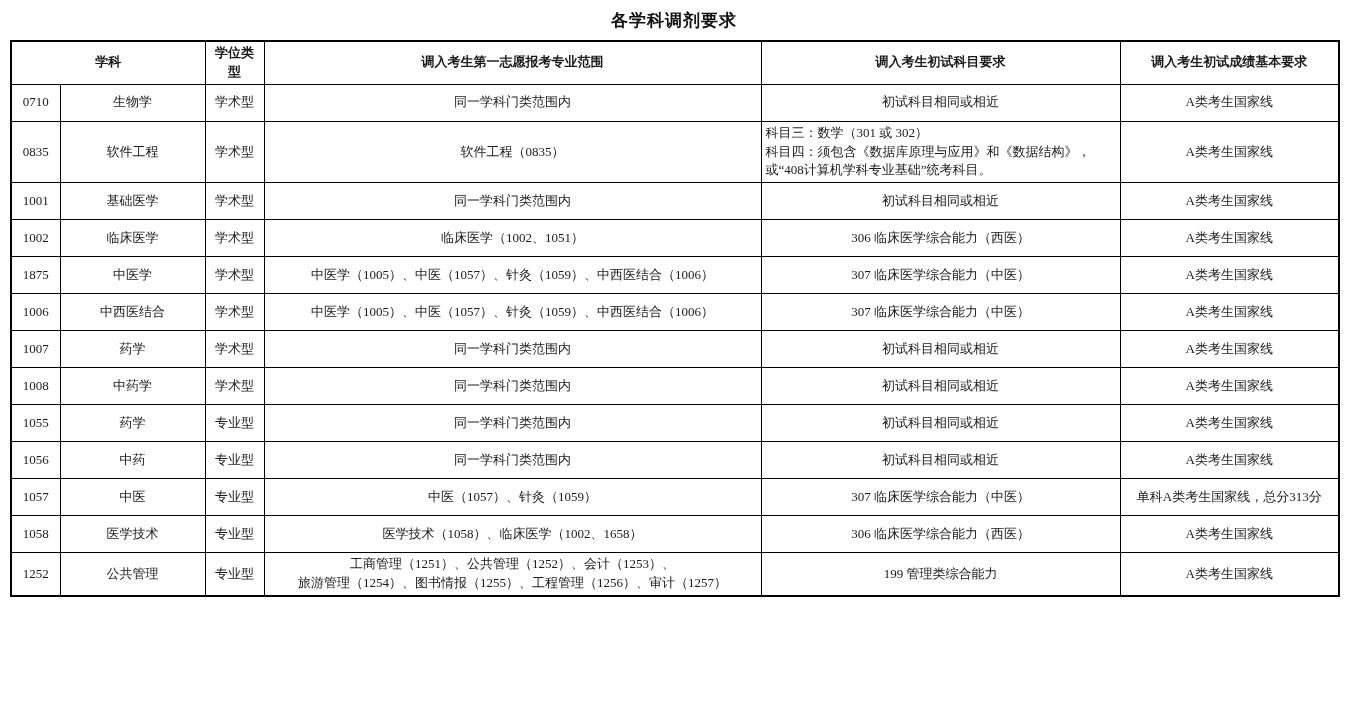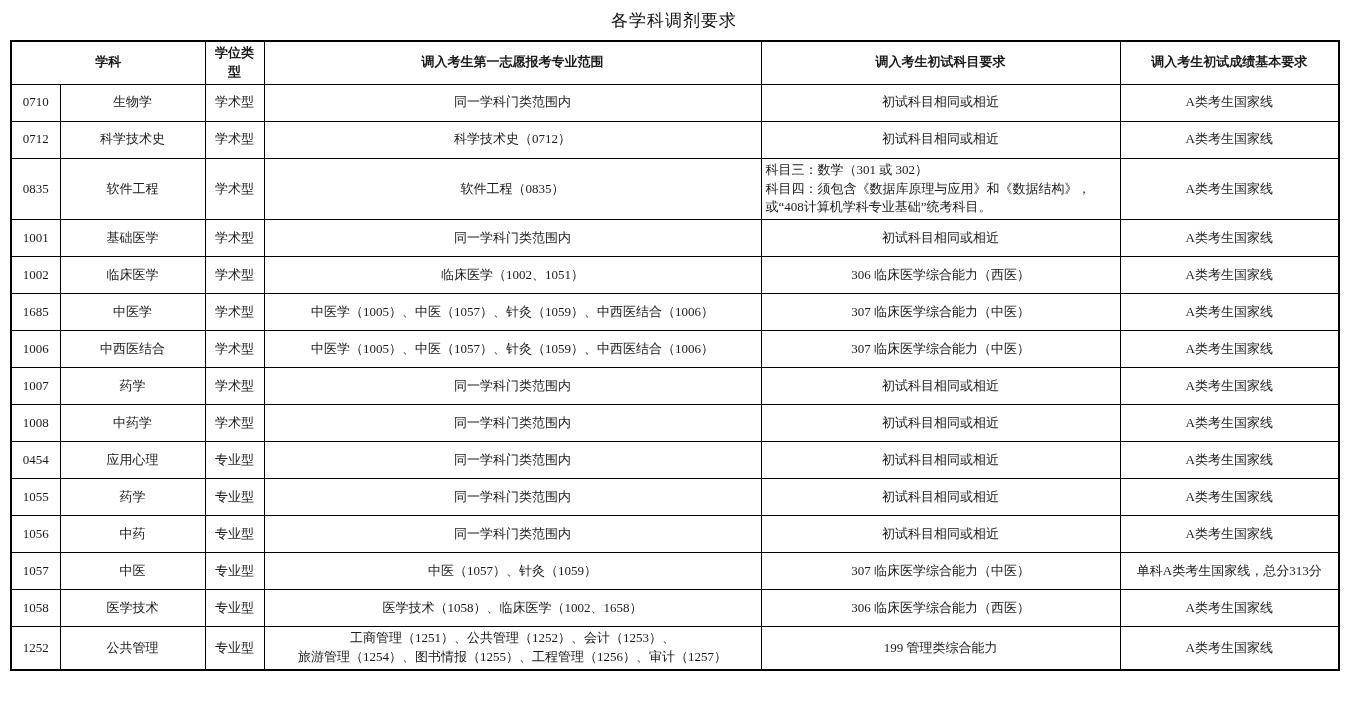--- a/index.html
+++ b/index.html
@@ -12,21 +12,21 @@
     font-family: "Liberation Serif", "DejaVu Serif", serif;
     color: #1a1a1a;
   }
   .page {
     width: 1348px;
   }
   .title {
     margin: 9px 0 8px 0;
     text-align: center;
     font-size: 17px;
-    font-weight: normal;
+    font-weight: bold;
     color: #111;
     letter-spacing: 1px;
   }
   table.req-table {
     border-collapse: collapse;
     table-layout: fixed;
     margin-left: 10px;
     width: 1328px;
     border: 2px solid #000;
   }
@@ -81,28 +81,20 @@
     <tbody id="table-body">
   <tr class="data-row">
     <td class="cell">0710</td>
     <td class="cell">生物学</td>
     <td class="cell">学术型</td>
     <td class="cell">同一学科门类范围内</td>
     <td class="cell">初试科目相同或相近</td>
     <td class="cell">A类考生国家线</td>
   </tr>
 
-  <tr class="data-row">
-    <td class="cell">0712</td>
-    <td class="cell">科学技术史</td>
-    <td class="cell">学术型</td>
-    <td class="cell">科学技术史（0712）</td>
-    <td class="cell">初试科目相同或相近</td>
-    <td class="cell">A类考生国家线</td>
-  </tr>
 
   <tr class="data-row">
     <td class="cell">0835</td>
     <td class="cell">软件工程</td>
     <td class="cell">学术型</td>
     <td class="cell">软件工程（0835）</td>
     <td class="cell align-left">科目三：数学（301 或 302）
 科目四：须包含《数据库原理与应用》和《数据结构》，
 或“408计算机学科专业基础”统考科目。</td>
     <td class="cell">A类考生国家线</td>
@@ -121,21 +113,21 @@
     <td class="cell">1002</td>
     <td class="cell">临床医学</td>
     <td class="cell">学术型</td>
     <td class="cell">临床医学（1002、1051）</td>
     <td class="cell">306 临床医学综合能力（西医）</td>
     <td class="cell">A类考生国家线</td>
   </tr>
 
 
   <tr class="data-row">
-    <td class="cell">1685</td>
+    <td class="cell">1875</td>
     <td class="cell">中医学</td>
     <td class="cell">学术型</td>
     <td class="cell">中医学（1005）、中医（1057）、针灸（1059）、中西医结合（1006）</td>
     <td class="cell">307 临床医学综合能力（中医）</td>
     <td class="cell">A类考生国家线</td>
   </tr>
 
   <tr class="data-row">
     <td class="cell">1006</td>
     <td class="cell">中西医结合</td>
@@ -156,28 +148,20 @@
 
   <tr class="data-row">
     <td class="cell">1008</td>
     <td class="cell">中药学</td>
     <td class="cell">学术型</td>
     <td class="cell">同一学科门类范围内</td>
     <td class="cell">初试科目相同或相近</td>
     <td class="cell">A类考生国家线</td>
   </tr>
 
-  <tr class="data-row">
-    <td class="cell">0454</td>
-    <td class="cell">应用心理</td>
-    <td class="cell">专业型</td>
-    <td class="cell">同一学科门类范围内</td>
-    <td class="cell">初试科目相同或相近</td>
-    <td class="cell">A类考生国家线</td>
-  </tr>
 
   <tr class="data-row">
     <td class="cell">1055</td>
     <td class="cell">药学</td>
     <td class="cell">专业型</td>
     <td class="cell">同一学科门类范围内</td>
     <td class="cell">初试科目相同或相近</td>
     <td class="cell">A类考生国家线</td>
   </tr>
 

